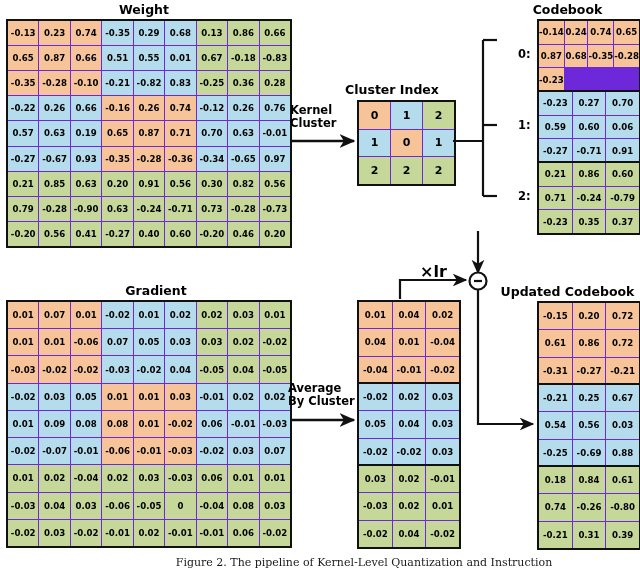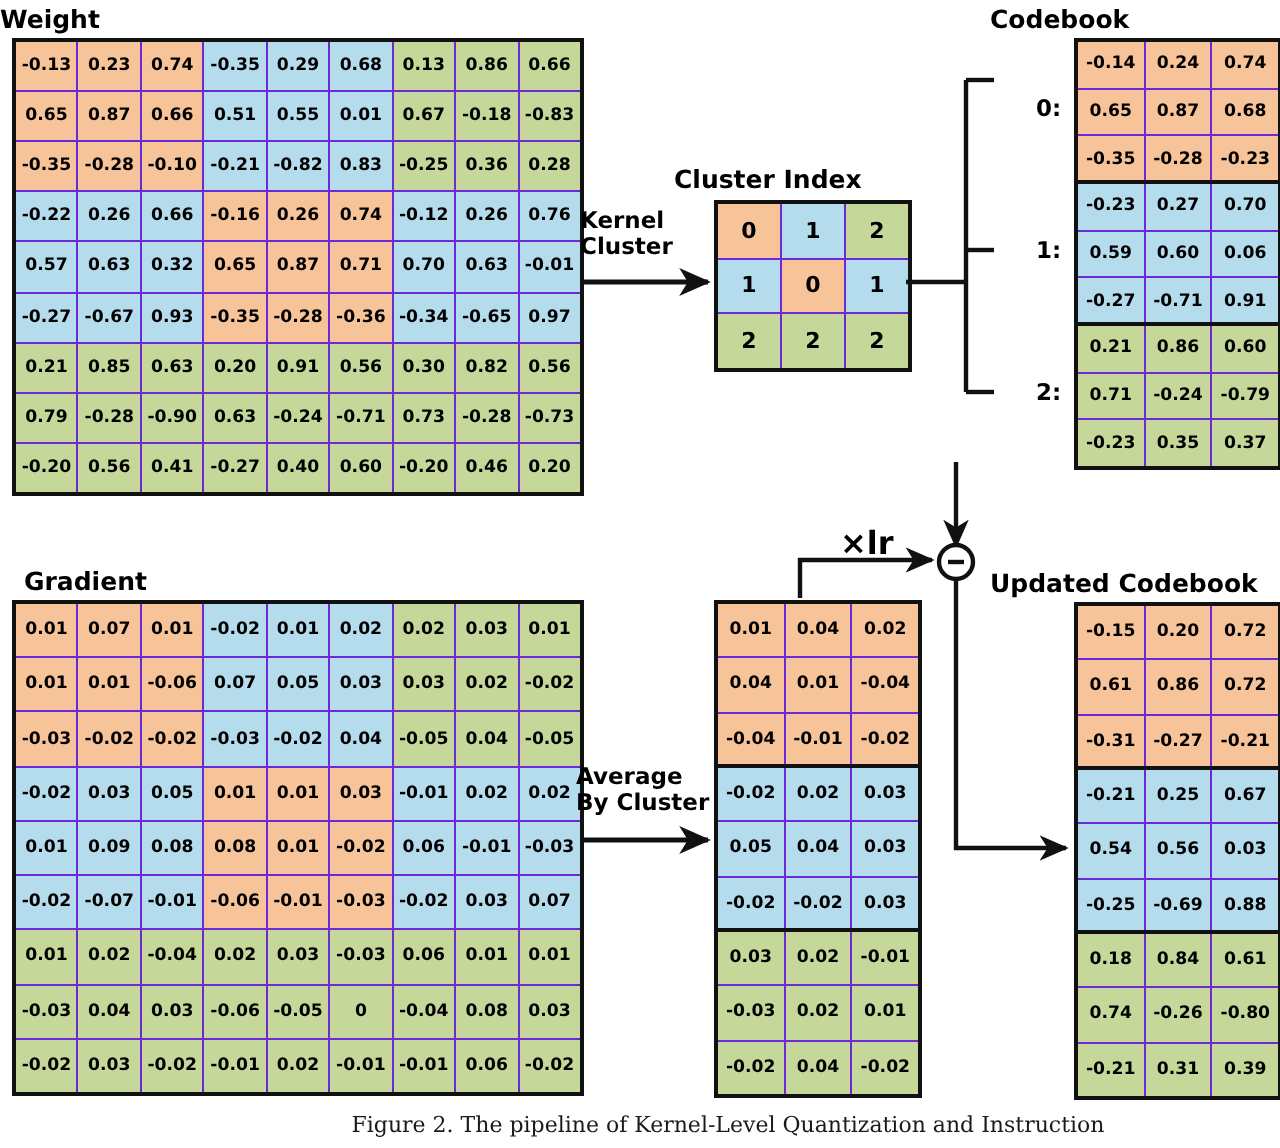--- a/index.html
+++ b/index.html
@@ -1,19 +1,19 @@
 <!DOCTYPE html>
 <html><head>
 <meta charset="utf-8">
 <style>
   html,body{margin:0;padding:0;background:#ffffff;}
   body{width:640px;height:574px;position:relative;overflow:hidden;
        font-family:"DejaVu Sans","Liberation Sans",sans-serif;}
   .title{position:absolute;font-weight:bold;font-size:12.5px;color:#000;
-         white-space:nowrap;}
+         text-align:center;white-space:nowrap;}
   .grid{position:absolute;display:grid;background:#6d28d9;border:2px solid #111;
         gap:1px;}
   .cell{font-size:8.6px;font-weight:bold;color:#000;display:flex;
         align-items:center;justify-content:center;box-sizing:border-box;}
   .c-o{background:#f7c49a;}
   .c-b{background:#b5dced;}
   .c-g{background:#c6d79a;}
   .arrowlbl{position:absolute;font-weight:bold;font-size:11.5px;color:#000;
             text-align:left;line-height:1.12;white-space:nowrap;}
   .cbidx{position:absolute;font-weight:bold;font-size:11.5px;color:#000;}
@@ -60,21 +60,21 @@
     <div class="cell c-b">0.26</div>
     <div class="cell c-b">0.66</div>
     <div class="cell c-o">-0.16</div>
     <div class="cell c-o">0.26</div>
     <div class="cell c-o">0.74</div>
     <div class="cell c-b">-0.12</div>
     <div class="cell c-b">0.26</div>
     <div class="cell c-b">0.76</div>
     <div class="cell c-b">0.57</div>
     <div class="cell c-b">0.63</div>
-    <div class="cell c-b">0.32</div>
+    <div class="cell c-b">0.19</div>
     <div class="cell c-o">0.65</div>
     <div class="cell c-o">0.87</div>
     <div class="cell c-o">0.71</div>
     <div class="cell c-b">0.70</div>
     <div class="cell c-b">0.63</div>
     <div class="cell c-b">-0.01</div>
     <div class="cell c-b">-0.27</div>
     <div class="cell c-b">-0.67</div>
     <div class="cell c-b">0.93</div>
     <div class="cell c-o">-0.35</div>
@@ -207,21 +207,21 @@
     <div class="cell bigcell c-b">1</div>
     <div class="cell bigcell c-o">0</div>
     <div class="cell bigcell c-b">1</div>
     <div class="cell bigcell c-g">2</div>
     <div class="cell bigcell c-g">2</div>
     <div class="cell bigcell c-g">2</div>
   </div>
 
 <div class="title" style="left:495px;top:2px;width:145px;">Codebook</div>
 <div class="grid" id="cb0" style="left:537px;top:19px;width:100px;height:70px;
-     grid-template-columns:repeat(3,1fr);grid-template-rows:repeat(3,1fr);">
+     grid-template-columns:repeat(4,1fr);grid-template-rows:repeat(3,1fr);">
     <div class="cell c-o">-0.14</div>
     <div class="cell c-o">0.24</div>
     <div class="cell c-o">0.74</div>
     <div class="cell c-o">0.65</div>
     <div class="cell c-o">0.87</div>
     <div class="cell c-o">0.68</div>
     <div class="cell c-o">-0.35</div>
     <div class="cell c-o">-0.28</div>
     <div class="cell c-o">-0.23</div>
   </div>

